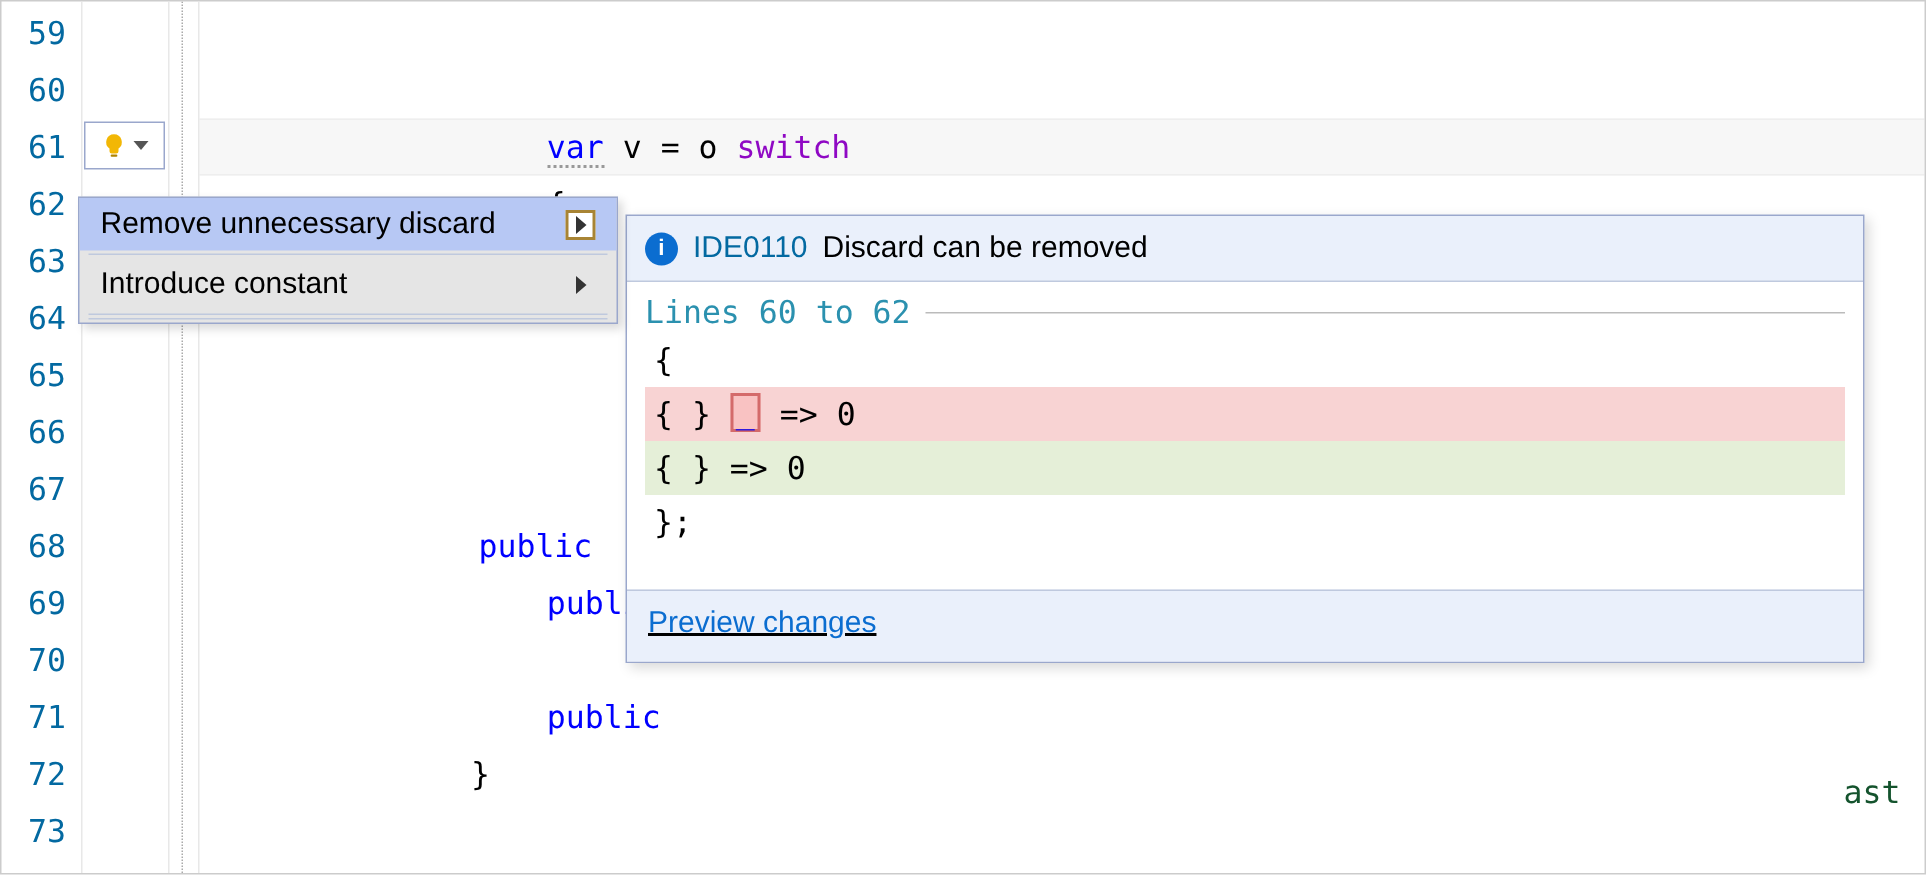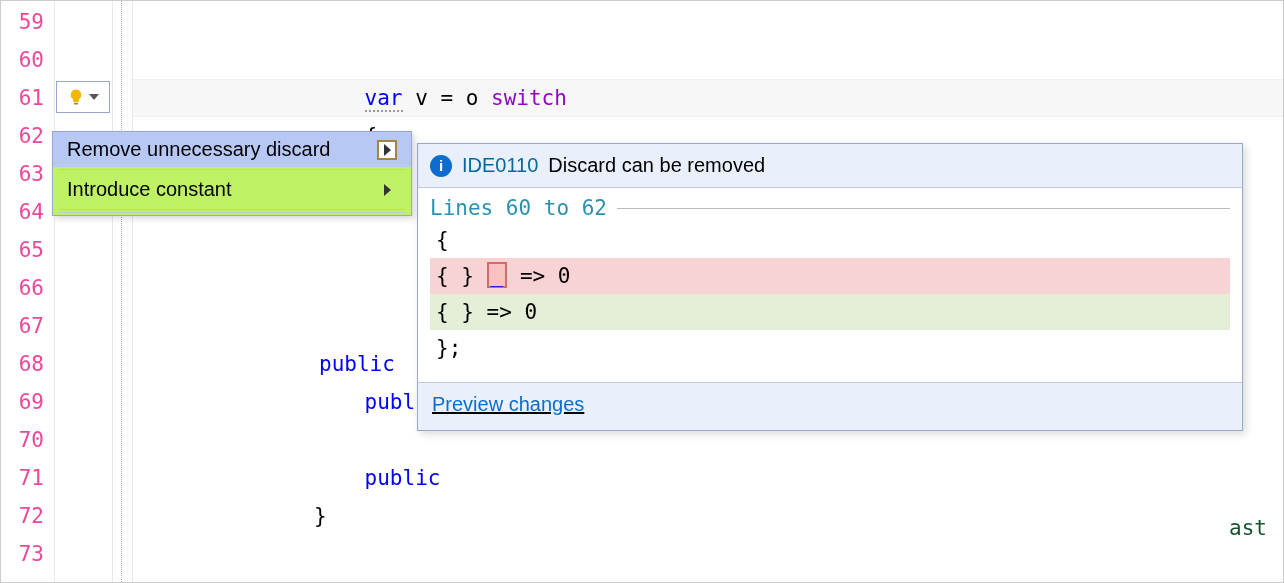--- a/index.html
+++ b/index.html
@@ -14,21 +14,21 @@
     border: 1px solid #ccc;
   }
   .editor {
     display: flex;
     height: 100%;
   }
   .gutter {
     width: 54px;
     padding-right: 10px;
     text-align: right;
-    color: #ec4899;
+    color: #0369a1;
     font-size: 21px;
     line-height: 38px;
     font-family: Consolas, monospace;
     border-right: 1px solid #e8e8e8;
     padding-top: 2px;
   }
   .margin {
     width: 58px;
     border-right: 1px solid #e8e8e8;
     position: relative;
@@ -91,21 +91,21 @@
     z-index: -1;
   }
   .dotted { border-bottom: 2px dotted #999; margin-top: 16px; }
 
   
   .qa-menu {
     position: absolute;
     top: 130px;
     left: 51px;
     width: 360px;
-    background: #bef264;
+    background: #e5e5e5;
     border: 1px solid #9aa7cc;
     box-shadow: 3px 3px 6px rgba(0,0,0,0.15);
     z-index: 20;
     font-size: 20px;
   }
   .qa-item {
     padding: 6px 14px;
     display: flex;
     align-items: center;
     justify-content: space-between;
@@ -160,21 +160,21 @@
     color: #fff;
     font-weight: bold;
     display: flex;
     align-items: center;
     justify-content: center;
     font-size: 15px;
     font-family: "Segoe UI", Arial, sans-serif;
   }
   .ide-code { color: #0369a1; font-family: Liberation Sans, sans-serif; }
   .preview-body {
-    padding: 8px 12px 16px 12px;
+    padding: 8px 12px 27px 12px;
   }
   .lines-label {
     color: #2b91af;
     font-family: Consolas, monospace;
     font-size: 21px;
     display: flex;
     align-items: center;
     gap: 10px;
   }
   .lines-label .rule {

